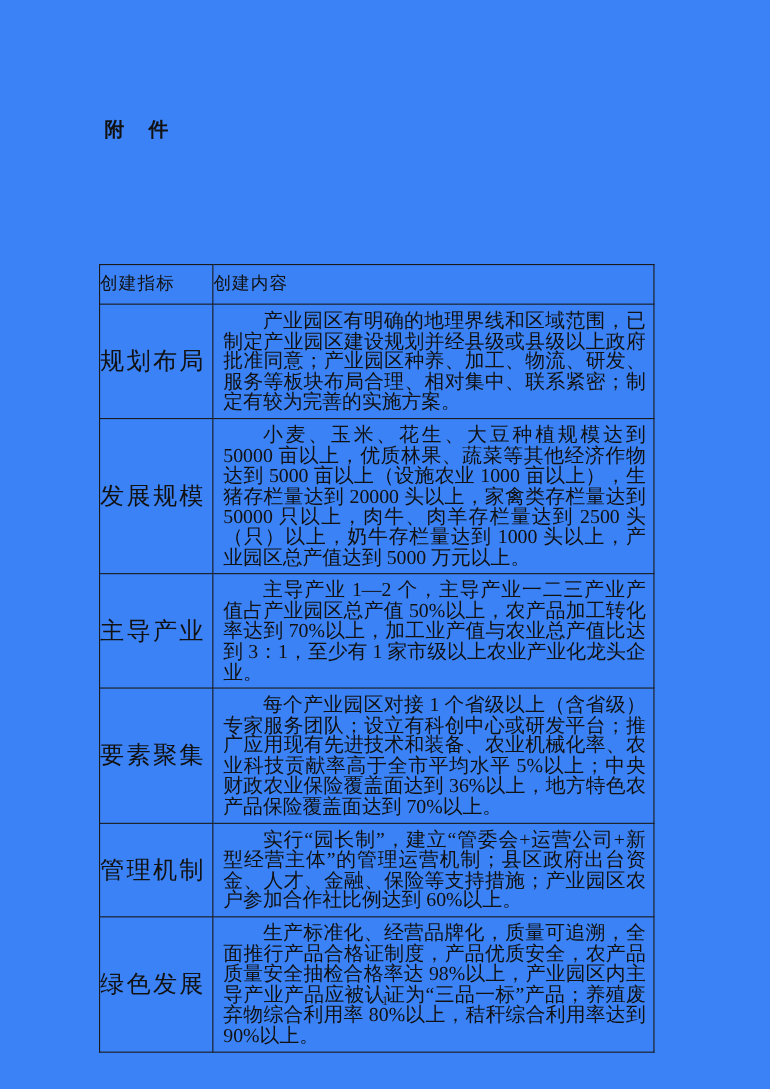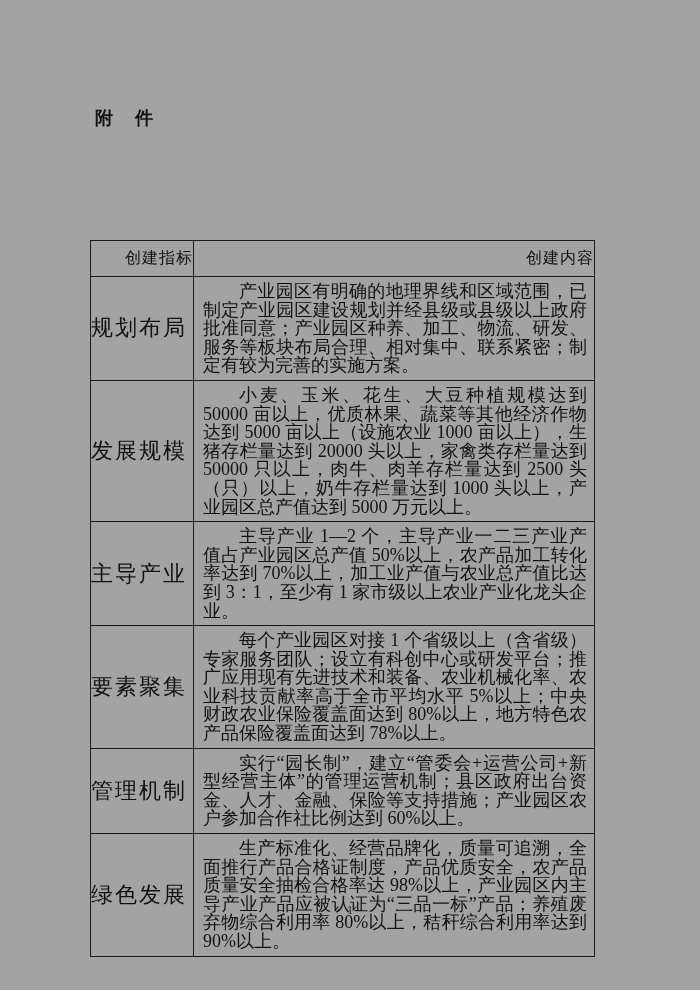--- a/index.html
+++ b/index.html
@@ -8,21 +8,21 @@
     height: 990px;
     background: #ffffff;
     color: #000;
     font-family: "Liberation Serif", serif;
     overflow: hidden;
   }
   .page {
     position: relative;
     width: 700px;
     height: 990px;
-    background: #a3a3a3;
+    background: #3b82f6;
   }
   .attachment-label {
     position: absolute;
     left: 95px;
     top: 106px;
     font-family: "Liberation Sans", sans-serif;
     font-weight: bold;
     font-size: 18px;
     letter-spacing: 2px;
     color: #111;
@@ -50,21 +50,21 @@
   .standards-table td {
     border: 1.5px solid #1a1a1a;
     vertical-align: middle;
   }
   .standards-table col.col-indicator { width: 103px; }
   .standards-table th {
     height: 36px;
     font-family: "Liberation Sans", sans-serif;
     font-weight: 500;
     font-size: 16px;
-    text-align: right;
+    text-align: left;
     color: #111;
     letter-spacing: 1px;
   }
   td.indicator-cell {
     font-family: "Liberation Serif", serif;
     font-size: 22px;
     letter-spacing: 2px;
     color: #111;
     white-space: nowrap;
     margin-top: 12px;
@@ -134,21 +134,21 @@
       </tr>
       <tr class="row-2">
         <td class="indicator-cell">主导产业</td>
         <td class="content-cell">
           <p>主导产业 1—2 个，主导产业一二三产业产值占产业园区总产值 50%以上，农产品加工转化率达到 70%以上，加工业产值与农业总产值比达到 3：1，至少有 1 家市级以上农业产业化龙头企业。</p>
         </td>
       </tr>
       <tr class="row-3">
         <td class="indicator-cell">要素聚集</td>
         <td class="content-cell">
-          <p>每个产业园区对接 1 个省级以上（含省级）专家服务团队；设立有科创中心或研发平台；推广应用现有先进技术和装备、农业机械化率、农业科技贡献率高于全市平均水平 5%以上；中央财政农业保险覆盖面达到 80%以上，地方特色农产品保险覆盖面达到 78%以上。</p>
+          <p>每个产业园区对接 1 个省级以上（含省级）专家服务团队；设立有科创中心或研发平台；推广应用现有先进技术和装备、农业机械化率、农业科技贡献率高于全市平均水平 5%以上；中央财政农业保险覆盖面达到 36%以上，地方特色农产品保险覆盖面达到 70%以上。</p>
         </td>
       </tr>
       <tr class="row-4">
         <td class="indicator-cell">管理机制</td>
         <td class="content-cell">
           <p>实行“园长制”，建立“管委会+运营公司+新型经营主体”的管理运营机制；县区政府出台资金、人才、金融、保险等支持措施；产业园区农户参加合作社比例达到 60%以上。</p>
         </td>
       </tr>
       <tr class="row-5">
         <td class="indicator-cell">绿色发展</td>

